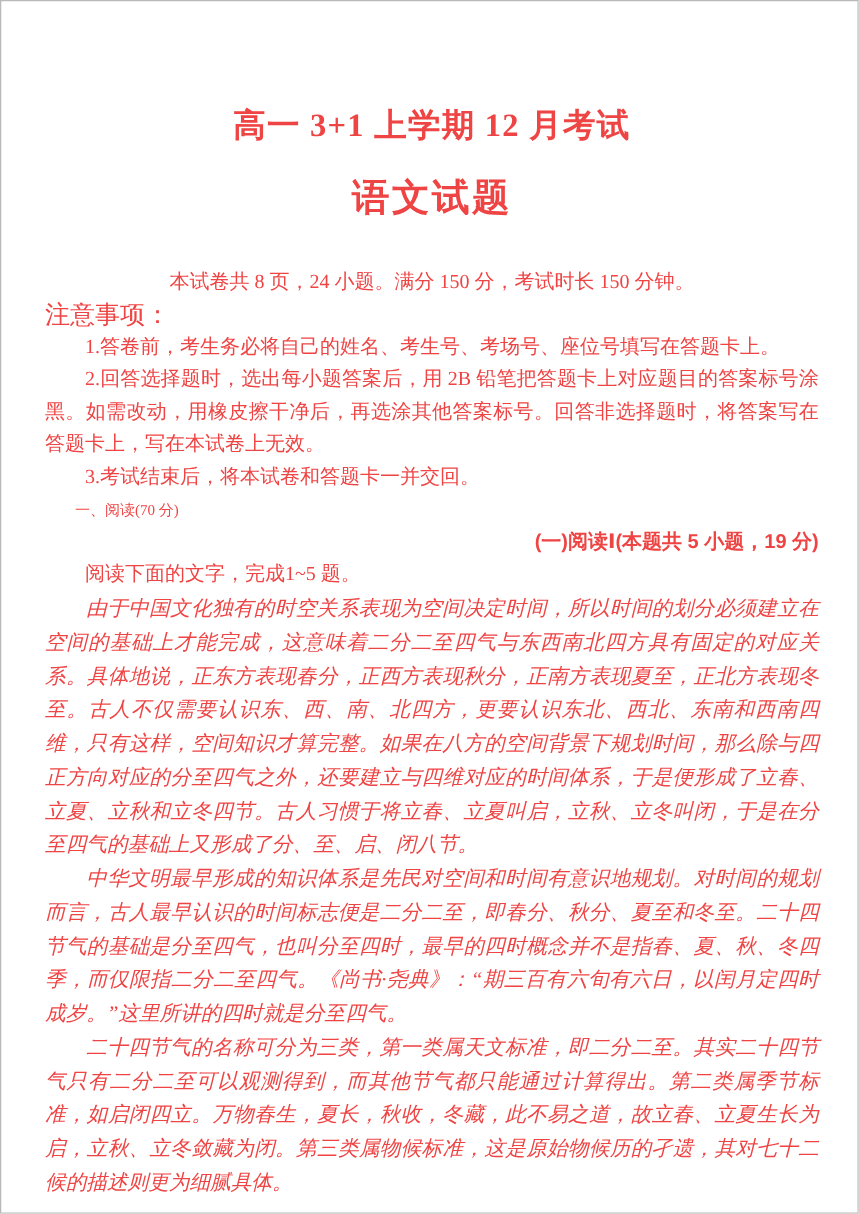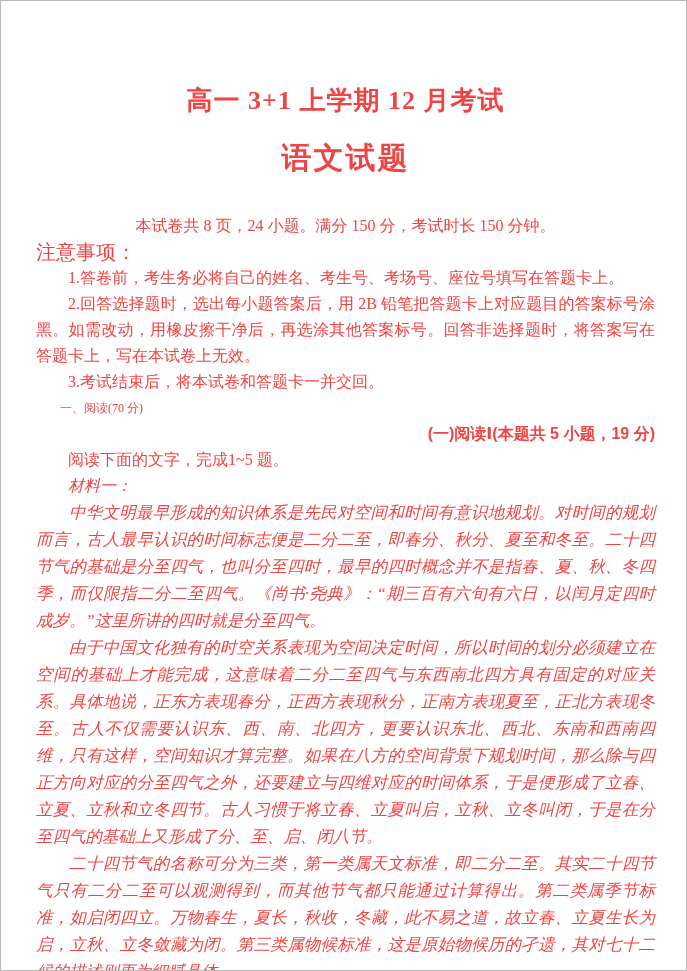--- a/index.html
+++ b/index.html
@@ -93,23 +93,22 @@
     <div class="notice">
       <div class="notice-label">注意事项：</div>
       <p class="notice-item">1.答卷前，考生务必将自己的姓名、考生号、考场号、座位号填写在答题卡上。</p>
       <p class="notice-item">2.回答选择题时，选出每小题答案后，用 2B 铅笔把答题卡上对应题目的答案标号涂黑。如需改动，用橡皮擦干净后，再选涂其他答案标号。回答非选择题时，将答案写在答题卡上，写在本试卷上无效。</p>
       <p class="notice-item">3.考试结束后，将本试卷和答题卡一并交回。</p>
     </div>
 
     <div class="section-heading">一、阅读(70 分)</div>
     <div class="subsection-heading">(一)阅读Ⅰ(本题共 5 小题，19 分)</div>
     <div class="instruction">阅读下面的文字，完成1~5 题。</div>
-    <div class="material-label">材料一：</div>
 
     <div class="material">
+      <p class="material-para">由于中国文化独有的时空关系表现为空间决定时间，所以时间的划分必须建立在空间的基础上才能完成，这意味着二分二至四气与东西南北四方具有固定的对应关系。具体地说，正东方表现春分，正西方表现秋分，正南方表现夏至，正北方表现冬至。古人不仅需要认识东、西、南、北四方，更要认识东北、西北、东南和西南四维，只有这样，空间知识才算完整。如果在八方的空间背景下规划时间，那么除与四正方向对应的分至四气之外，还要建立与四维对应的时间体系，于是便形成了立春、立夏、立秋和立冬四节。古人习惯于将立春、立夏叫启，立秋、立冬叫闭，于是在分至四气的基础上又形成了分、至、启、闭八节。</p>
       <p class="material-para">中华文明最早形成的知识体系是先民对空间和时间有意识地规划。对时间的规划而言，古人最早认识的时间标志便是二分二至，即春分、秋分、夏至和冬至。二十四节气的基础是分至四气，也叫分至四时，最早的四时概念并不是指春、夏、秋、冬四季，而仅限指二分二至四气。《尚书·尧典》：“期三百有六旬有六日，以闰月定四时成岁。”这里所讲的四时就是分至四气。</p>
-      <p class="material-para">由于中国文化独有的时空关系表现为空间决定时间，所以时间的划分必须建立在空间的基础上才能完成，这意味着二分二至四气与东西南北四方具有固定的对应关系。具体地说，正东方表现春分，正西方表现秋分，正南方表现夏至，正北方表现冬至。古人不仅需要认识东、西、南、北四方，更要认识东北、西北、东南和西南四维，只有这样，空间知识才算完整。如果在八方的空间背景下规划时间，那么除与四正方向对应的分至四气之外，还要建立与四维对应的时间体系，于是便形成了立春、立夏、立秋和立冬四节。古人习惯于将立春、立夏叫启，立秋、立冬叫闭，于是在分至四气的基础上又形成了分、至、启、闭八节。</p>
       <p class="material-para">二十四节气的名称可分为三类，第一类属天文标准，即二分二至。其实二十四节气只有二分二至可以观测得到，而其他节气都只能通过计算得出。第二类属季节标准，如启闭四立。万物春生，夏长，秋收，冬藏，此不易之道，故立春、立夏生长为启，立秋、立冬敛藏为闭。第三类属物候标准，这是原始物候历的孑遗，其对七十二候的描述则更为细腻具体。</p>
 
     </div>
 
   </div>
 </div>
 
 </body></html>

